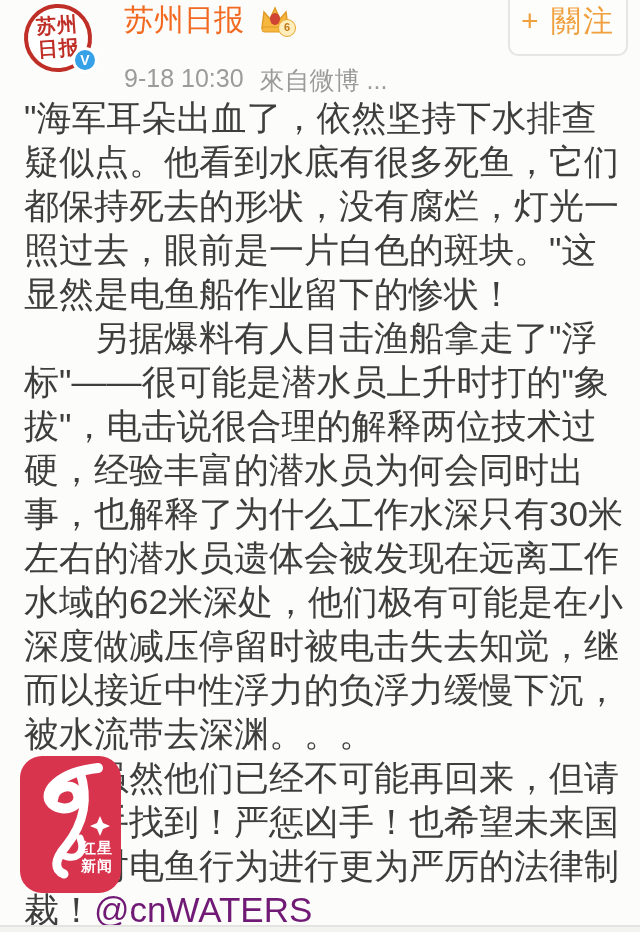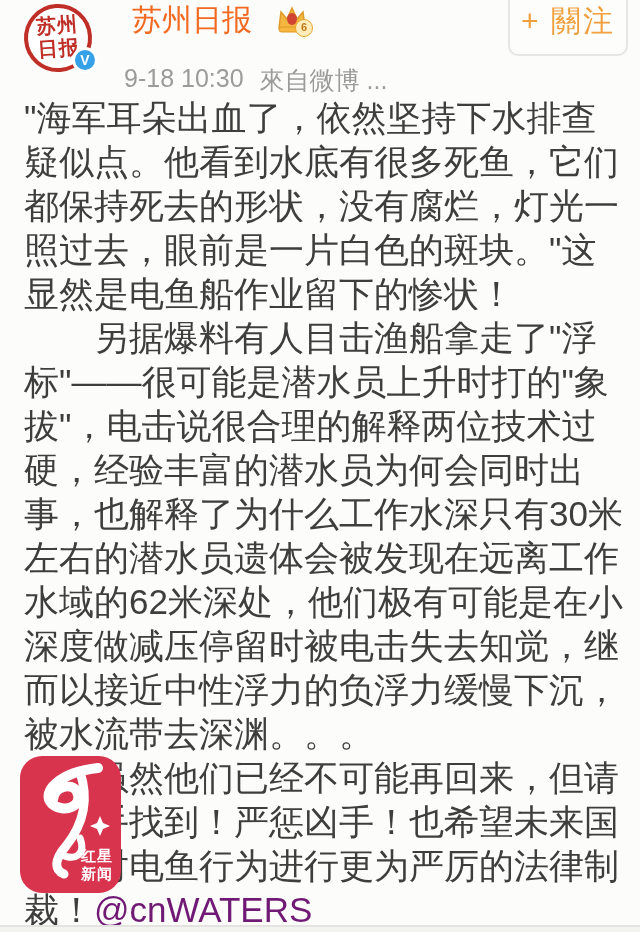--- a/index.html
+++ b/index.html
@@ -21,21 +21,21 @@
     padding-top:6px;letter-spacing:1px;
   }
   .avatar-text span{display:block;}
   .v-badge{
     position:absolute;left:72px;top:47px;width:26px;height:26px;border-radius:50%;
     background:#36a1e6;border:3px solid #fff;box-sizing:border-box;
     color:#fff;font-weight:bold;font-size:14px;
     display:flex;align-items:center;justify-content:center;z-index:2;
   }
   .hmeta{position:absolute;left:124px;top:0;}
-  .uname-row{display:flex;align-items:center;gap:22px;height:40px;margin-left:8px;}
+  .uname-row{display:flex;align-items:center;gap:13px;height:40px;}
   .uname{font-size:30px;color:#f26a22;}
   .crown{position:relative;width:36px;height:32px;flex:0 0 auto;}
   .crown-num{
     position:absolute;right:-3px;bottom:-1px;width:16px;height:16px;
     background:#ffedbc;border:1px solid #e7a62e;border-radius:50%;
     font-size:11px;line-height:14px;font-weight:bold;color:#c07a18;text-align:center;
   }
   .time{font-size:25px;color:#9b9b9b;margin-top:24px;display:flex;gap:16px;white-space:nowrap;}
   .follow{
     position:absolute;left:508px;top:-14px;width:120px;height:70px;
@@ -58,21 +58,21 @@
     position:absolute;left:146px;top:768px;z-index:3;
     font-size:112px;line-height:1;font-weight:bold;color:#d63a50;
     letter-spacing:5px;white-space:nowrap;opacity:.95;
   }
   .wm-logo{
     position:absolute;left:20px;top:756px;width:101px;height:137px;
     background:#d8344e;border-radius:22px;z-index:4;overflow:hidden;
   }
   .wm-logo svg{position:absolute;left:0;top:0;}
   .wm-logo-label{
-    position:absolute;right:8px;bottom:10px;color:#fff;
+    position:absolute;right:8px;bottom:18px;color:#fff;
     font-size:15px;line-height:18px;font-weight:bold;
     text-align:center;letter-spacing:1px;margin-top:32px;
   }
   .wm-logo-label span{display:block;}
 
   .bottom-strip{
     position:absolute;left:0;top:925px;width:640px;height:7px;
     background:#f3f3f1;border-top:2px solid #e3e3e0;z-index:5;
   }
 </style>

